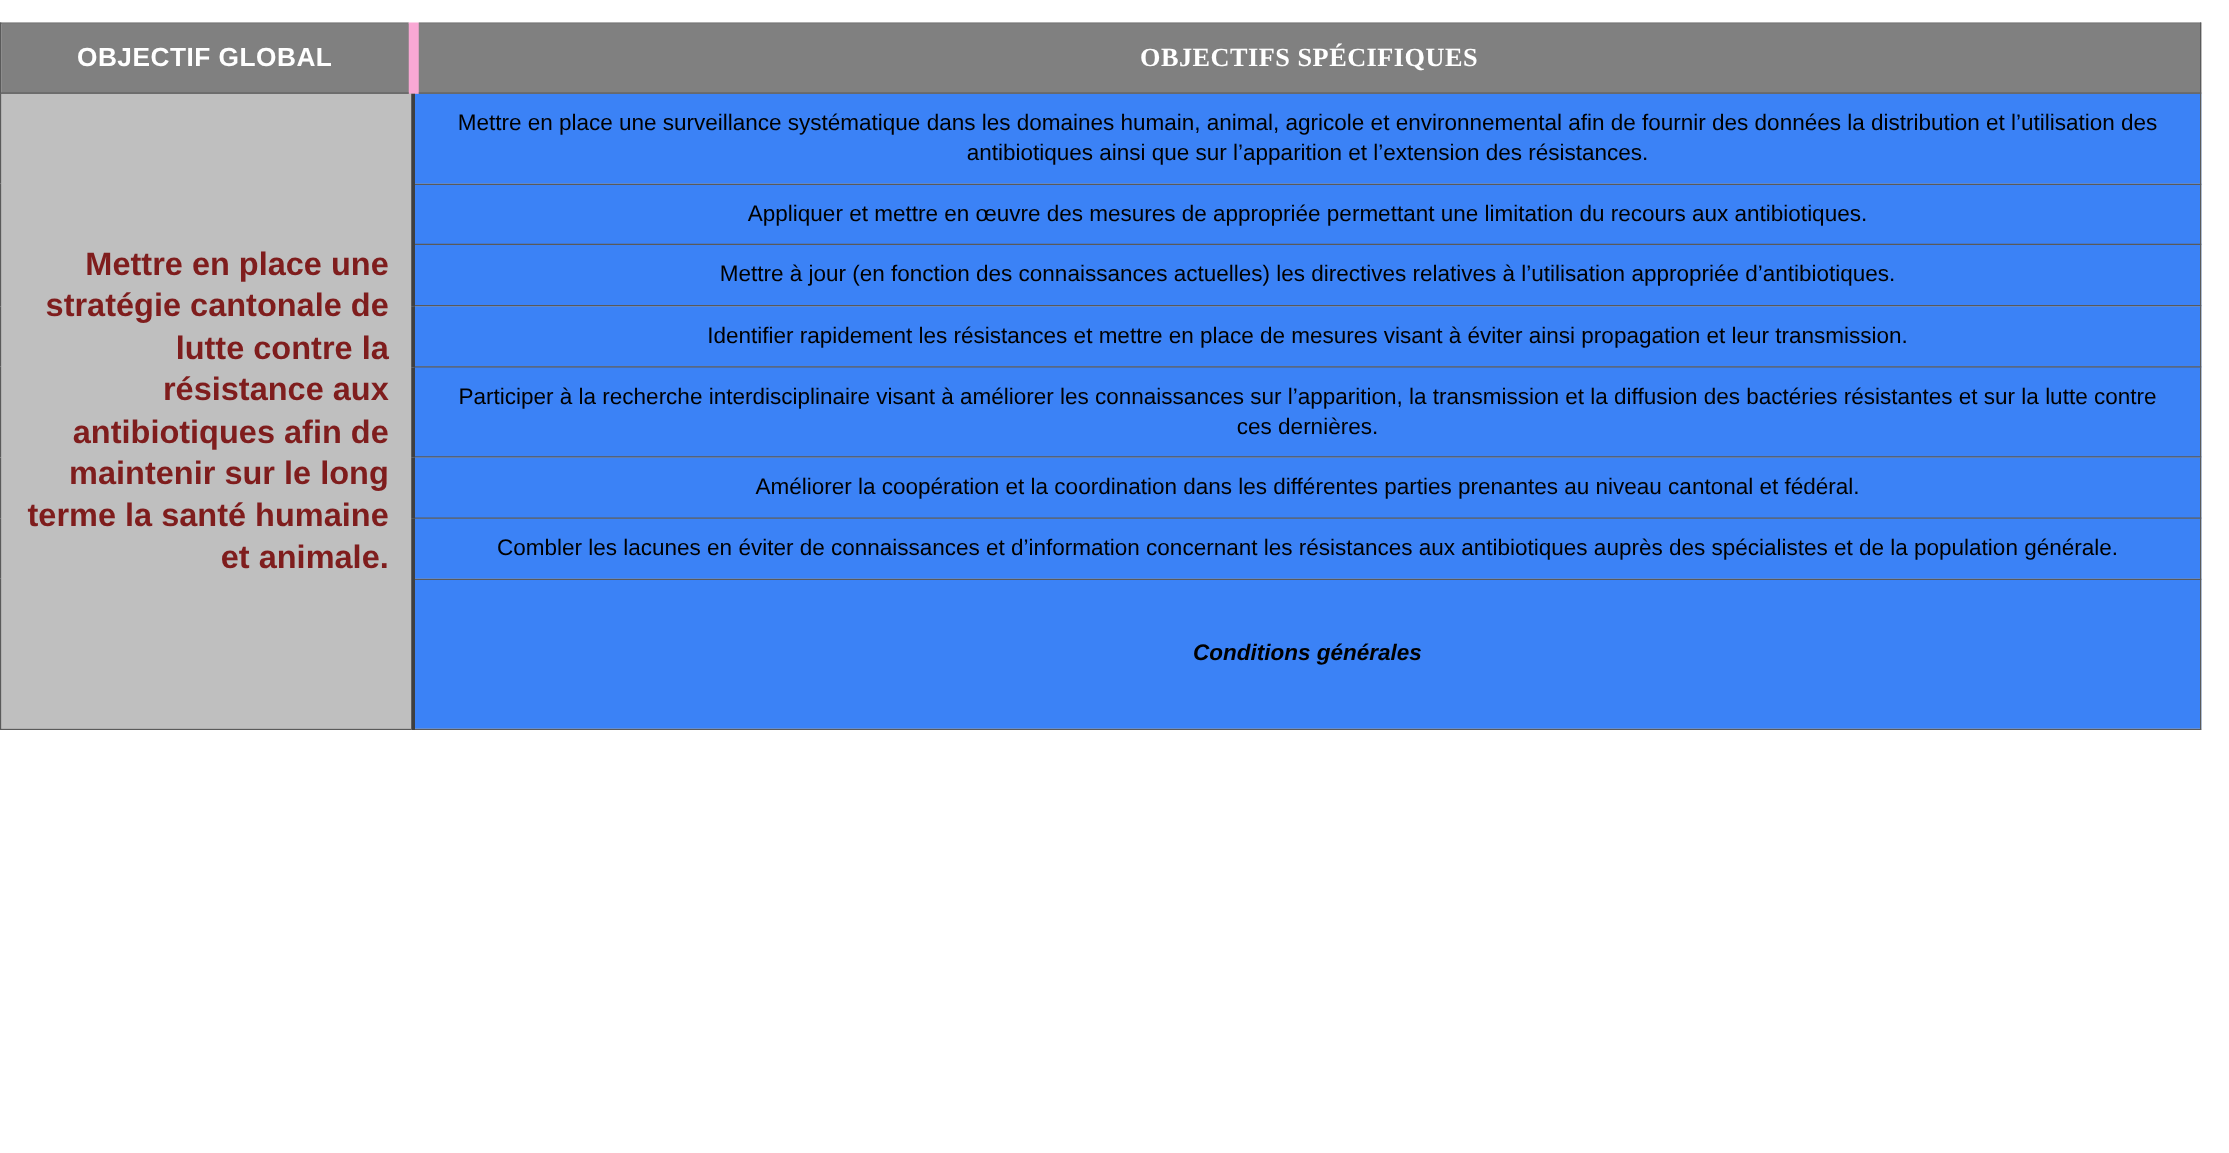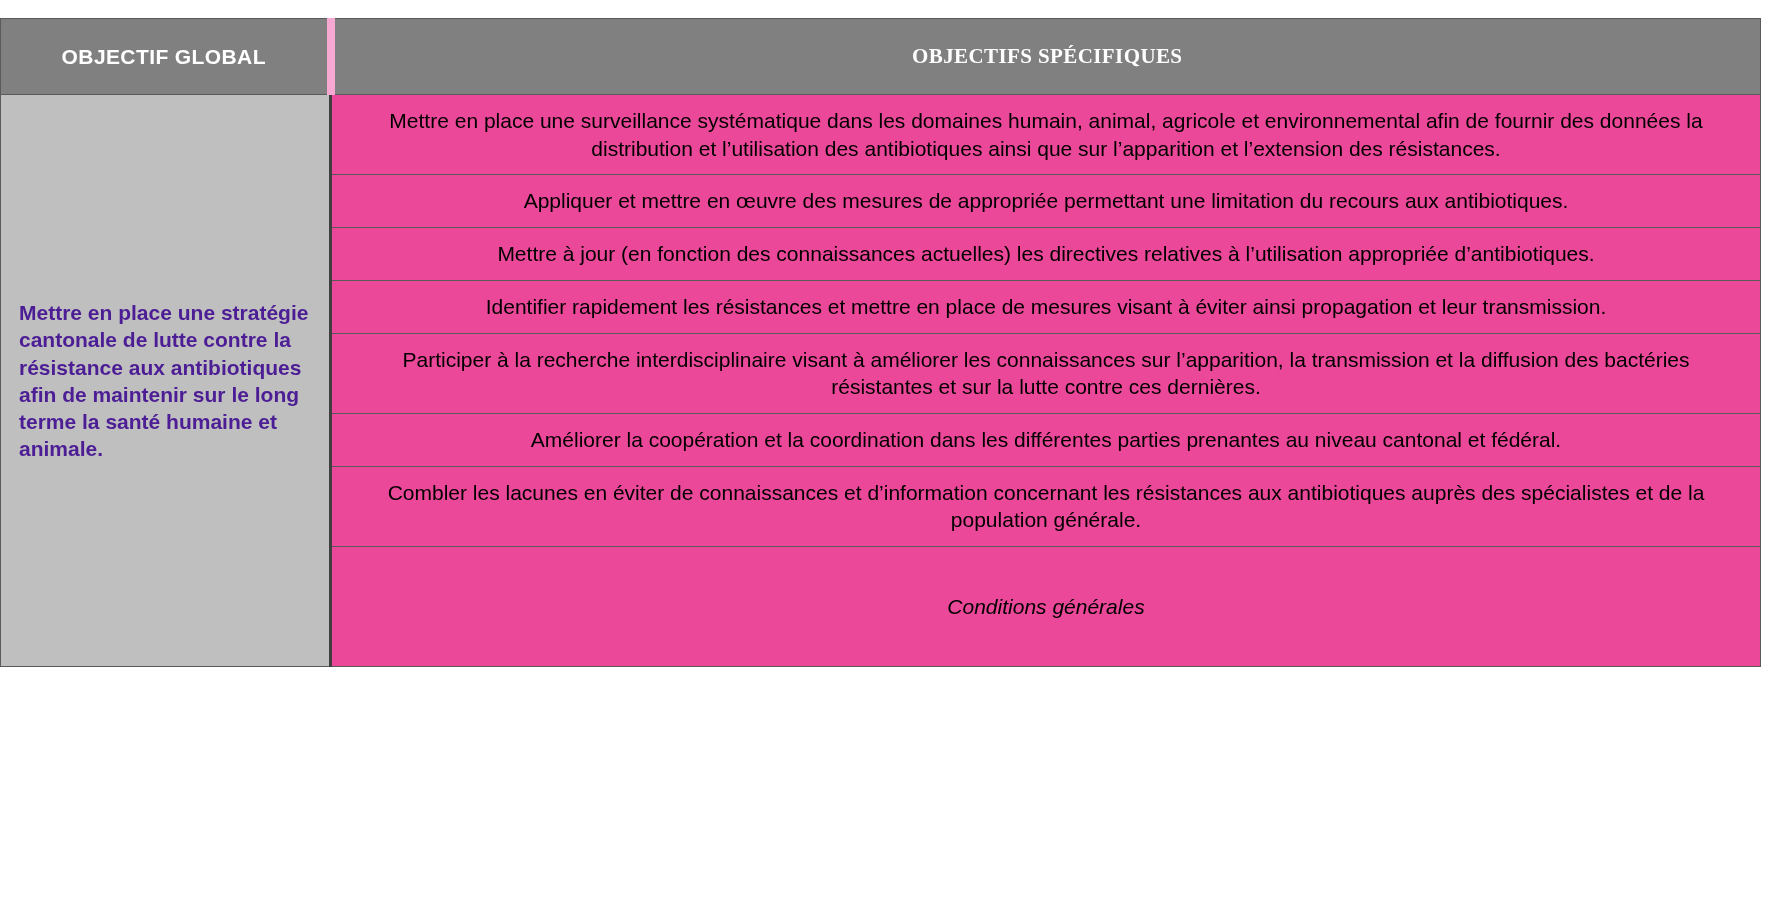--- a/index.html
+++ b/index.html
@@ -30,59 +30,60 @@
   col.col-specific { width: 1430px; }
 
   th.head {
     background: #808080;
     color: #ffffff;
     font-size: 21px;
     font-weight: bold;
     letter-spacing: 0.4px;
     text-align: center;
     vertical-align: middle;
-    height: 76px;
+    height: 56px;
     border: 1px solid #5a5a5a;
     padding: 4px 10px;
     box-sizing: border-box;
   }
   th.head-specific {
     border-left: 8px solid #f9a8d4;
     font-family: Liberation Serif, serif;
   }
 
   td.global-cell {
     background: #bfbfbf;
-    color: #4c1d95;
-    font-size: 21px;
+    color: #7f1d1d;
+    font-size: 26px;
     font-weight: bold;
     line-height: 1.29;
-    text-align: left;
+    text-align: right;
     vertical-align: middle;
     border: 1px solid #5a5a5a;
     padding: 6px 18px;
     box-sizing: border-box;
   }
   td.spec-cell {
-    background: #ec4899;
+    background: #3b82f6;
     color: #000000;
-    font-size: 21px;
+    font-size: 18px;
     line-height: 1.32;
     text-align: center;
     vertical-align: middle;
     border: 1px solid #5a5a5a;
     border-left: 3px solid #3f3f3f;
     padding: 12px 26px;
     box-sizing: border-box;
   }
   td.spec-cell.italic {
     font-style: italic;
   }
   td.spec-cell.tall {
     height: 120px;
+    font-weight: bold;
   }
 </style>
 </head>
 <body>
 
 <div class="page">
   <table class="objectives">
     <colgroup>
       <col class="col-global">
       <col class="col-specific">

